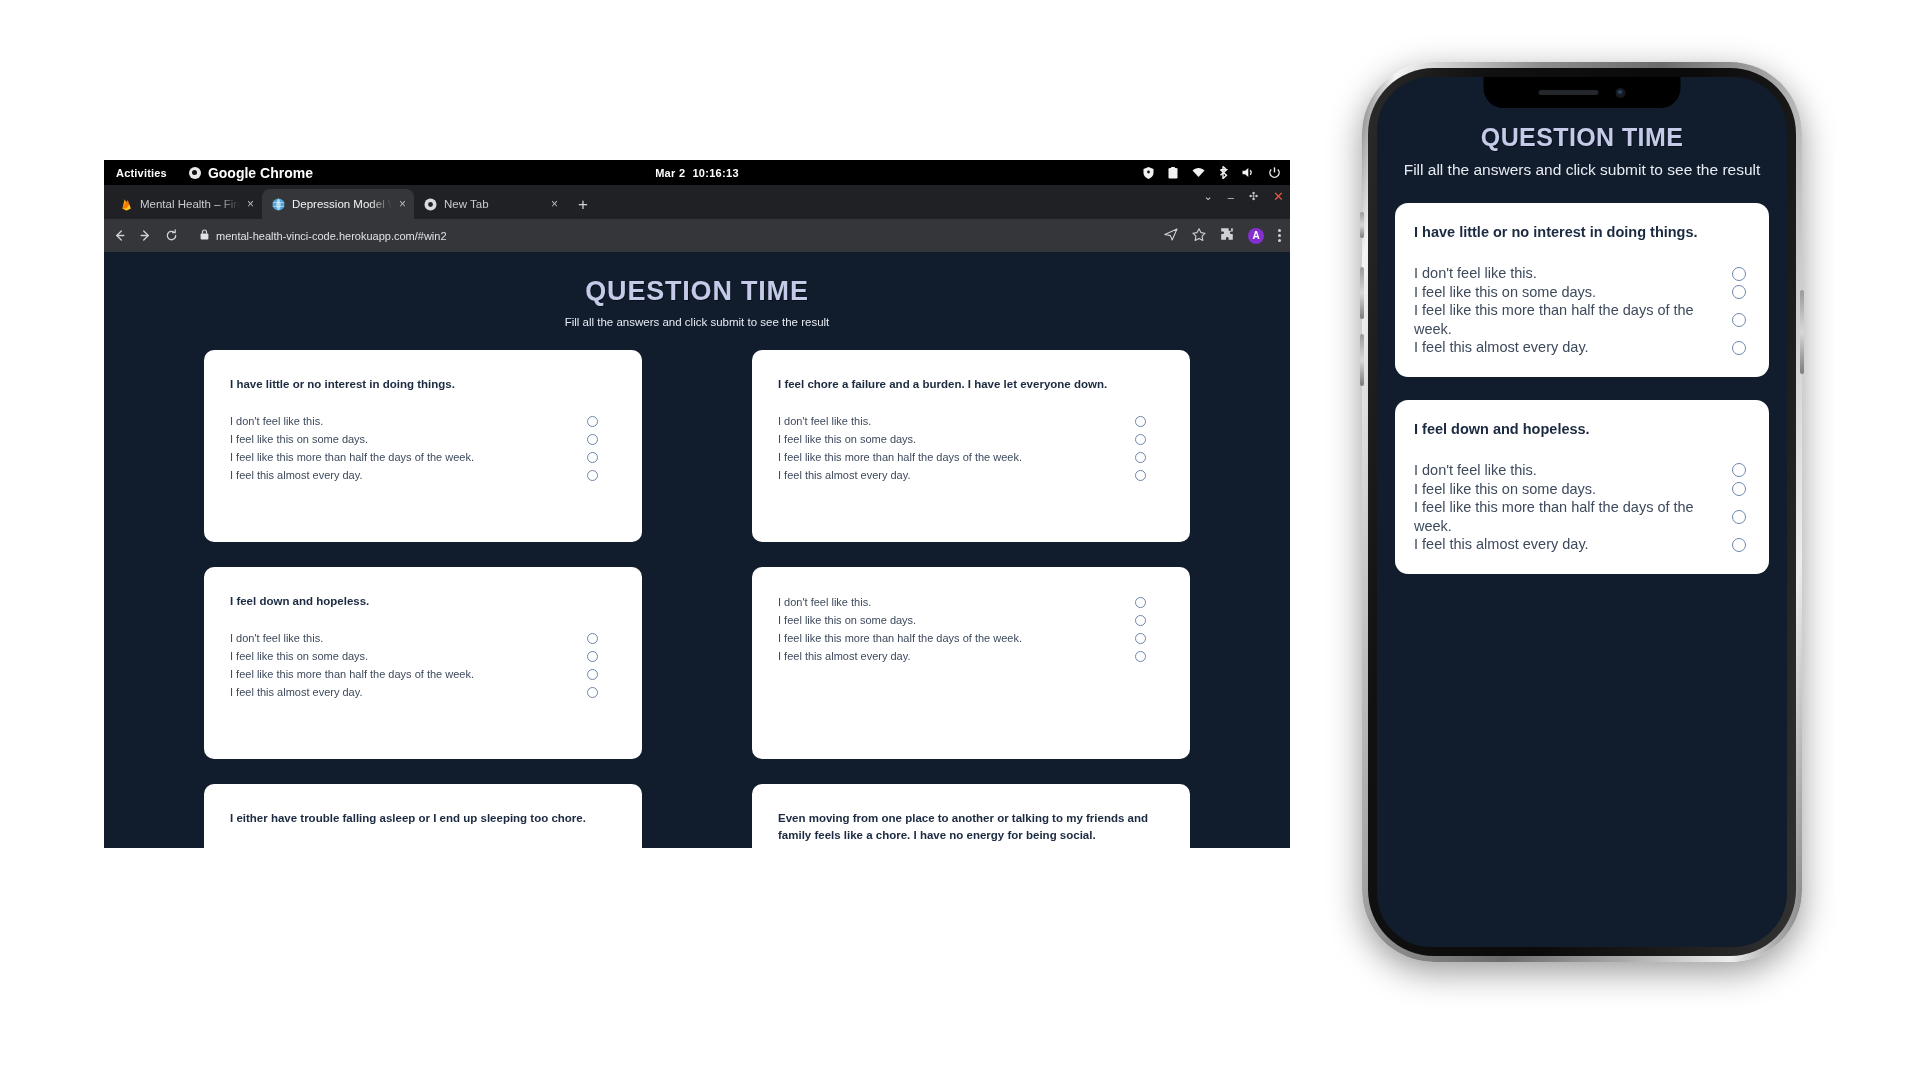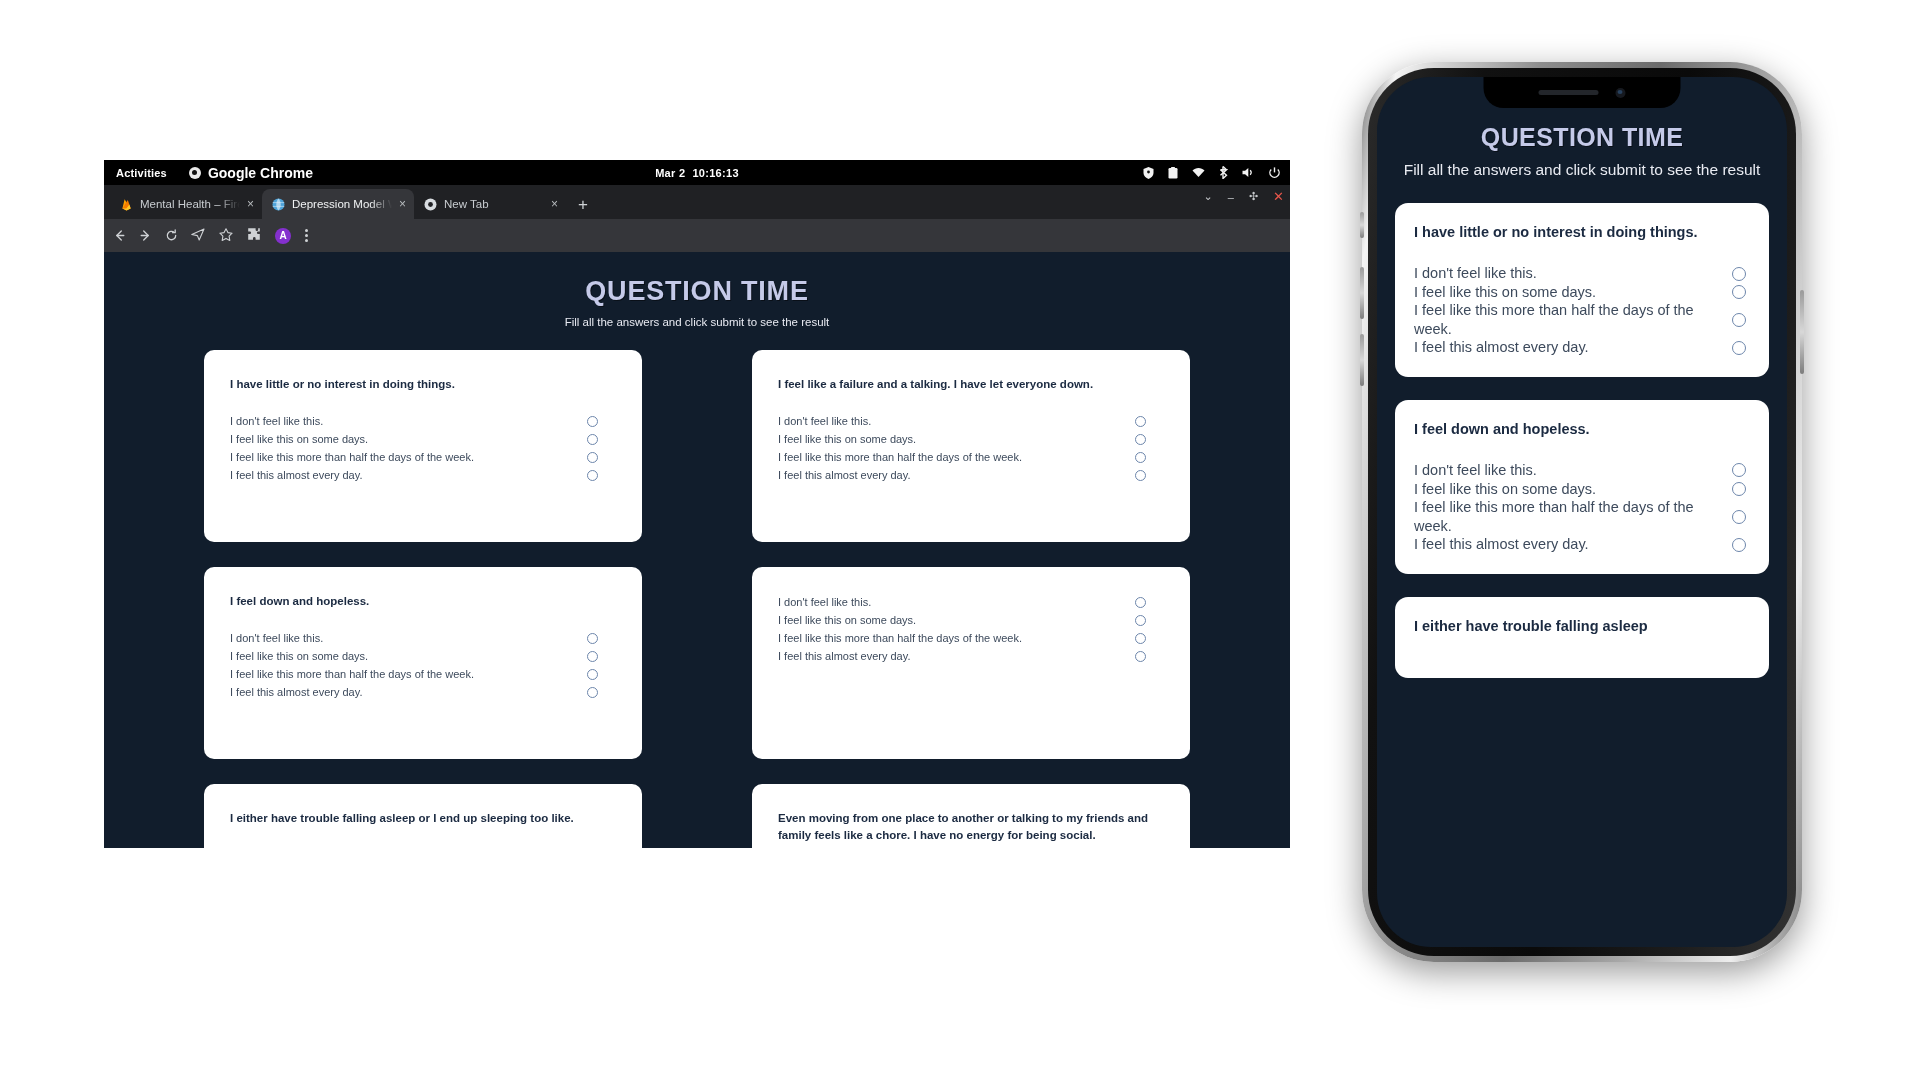--- a/index.html
+++ b/index.html
@@ -321,20 +321,29 @@
               <path d="M4.7 2l4.5 4.5L4.7 11" stroke="#cfd2d5" stroke-width="1.3" fill="none" stroke-linecap="round" stroke-linejoin="round"></path>
               <path d="M2.2 6.5h7" stroke="#cfd2d5" stroke-width="1.3" stroke-linecap="round"></path>
             </svg>
         </span>
         <span class="nav-ico">
           <svg width="13" height="13" viewBox="0 0 13 13">
               <path d="M10.7 6.5A4.2 4.2 0 1 1 9.3 3.4" stroke="#cfd2d5" stroke-width="1.3" fill="none" stroke-linecap="round"></path>
               <path d="M10.2 1v2.7H7.5" stroke="#cfd2d5" stroke-width="1.3" fill="none" stroke-linecap="round" stroke-linejoin="round"></path>
             </svg>
         </span>
+        <div class="urlbox">
+          <span>
+            <svg width="9" height="11" viewBox="0 0 9 11">
+                <rect x="0.6" y="4.4" width="7.8" height="6.2" rx="1.1" fill="#dfe1e3"></rect>
+                <path d="M2.5 4.4V3a2 2 0 0 1 4 0v1.4" stroke="#dfe1e3" stroke-width="1.1" fill="none"></path>
+              </svg>
+          </span>
+          <span>mental-health-vinci-code.herokuapp.com/#win2</span>
+        </div>
         <div class="omni-right">
           <span>
             <svg width="14" height="13" viewBox="0 0 14 13">
                 <path d="M0.8 6.5 13 1 8.2 12 6.4 7.6Z" stroke="#cfd2d5" stroke-width="1.1" fill="none" stroke-linejoin="round"></path>
               </svg>
           </span>
           <span>
             <svg width="14" height="13" viewBox="0 0 14 13">
                 <path d="M7 0.8 8.9 4.6l4.2.6-3 3 .7 4.2L7 10.4 3.2 12.4l.7-4.2-3-3 4.2-.6Z" stroke="#cfd2d5" stroke-width="1.1" fill="none" stroke-linejoin="round"></path>
               </svg>
@@ -375,21 +384,21 @@
                 <span class="opt-label">I feel like this more than half the days of the week.</span>
                 <span class="radio"></span>
               </div>
             <div class="opt-row">
                 <span class="opt-label">I feel this almost every day.</span>
                 <span class="radio"></span>
               </div>
           </div>
 
           <div class="qcard">
-            <div class="qtext">I feel like a failure and a talking. I have let everyone down.</div>
+            <div class="qtext">I feel chore a failure and a burden. I have let everyone down.</div>
             <div class="opt-row">
                 <span class="opt-label">I don't feel like this.</span>
                 <span class="radio"></span>
               </div>
             <div class="opt-row">
                 <span class="opt-label">I feel like this on some days.</span>
                 <span class="radio"></span>
               </div>
             <div class="opt-row">
                 <span class="opt-label">I feel like this more than half the days of the week.</span>
@@ -434,21 +443,21 @@
                 <span class="opt-label">I feel like this more than half the days of the week.</span>
                 <span class="radio"></span>
               </div>
             <div class="opt-row">
                 <span class="opt-label">I feel this almost every day.</span>
                 <span class="radio"></span>
               </div>
           </div>
 
           <div class="qcard">
-            <div class="qtext">I either have trouble falling asleep or I end up sleeping too like.</div>
+            <div class="qtext">I either have trouble falling asleep or I end up sleeping too chore.</div>
             <div class="opt-row"></div>
 
           </div>
 
           <div class="qcard">
             <div class="qtext">Even moving from one place to another or talking to my friends and family feels like a chore. I have no energy for being social.</div>
 
           </div>
 
         </div>
@@ -507,20 +516,17 @@
           <div class="p-opt-row">
               <span class="p-opt-label">I feel like this more than half the days of the week.</span>
               <span class="p-radio"></span>
             </div>
           <div class="p-opt-row">
               <span class="p-opt-label">I feel this almost every day.</span>
               <span class="p-radio"></span>
             </div>
         </div>
 
-        <div class="p-card">
-          <div class="p-qtext">I either have trouble falling asleep</div>
-        </div>
       </div>
     </div>
   </div>
 
 </div>
 
 </body></html>

